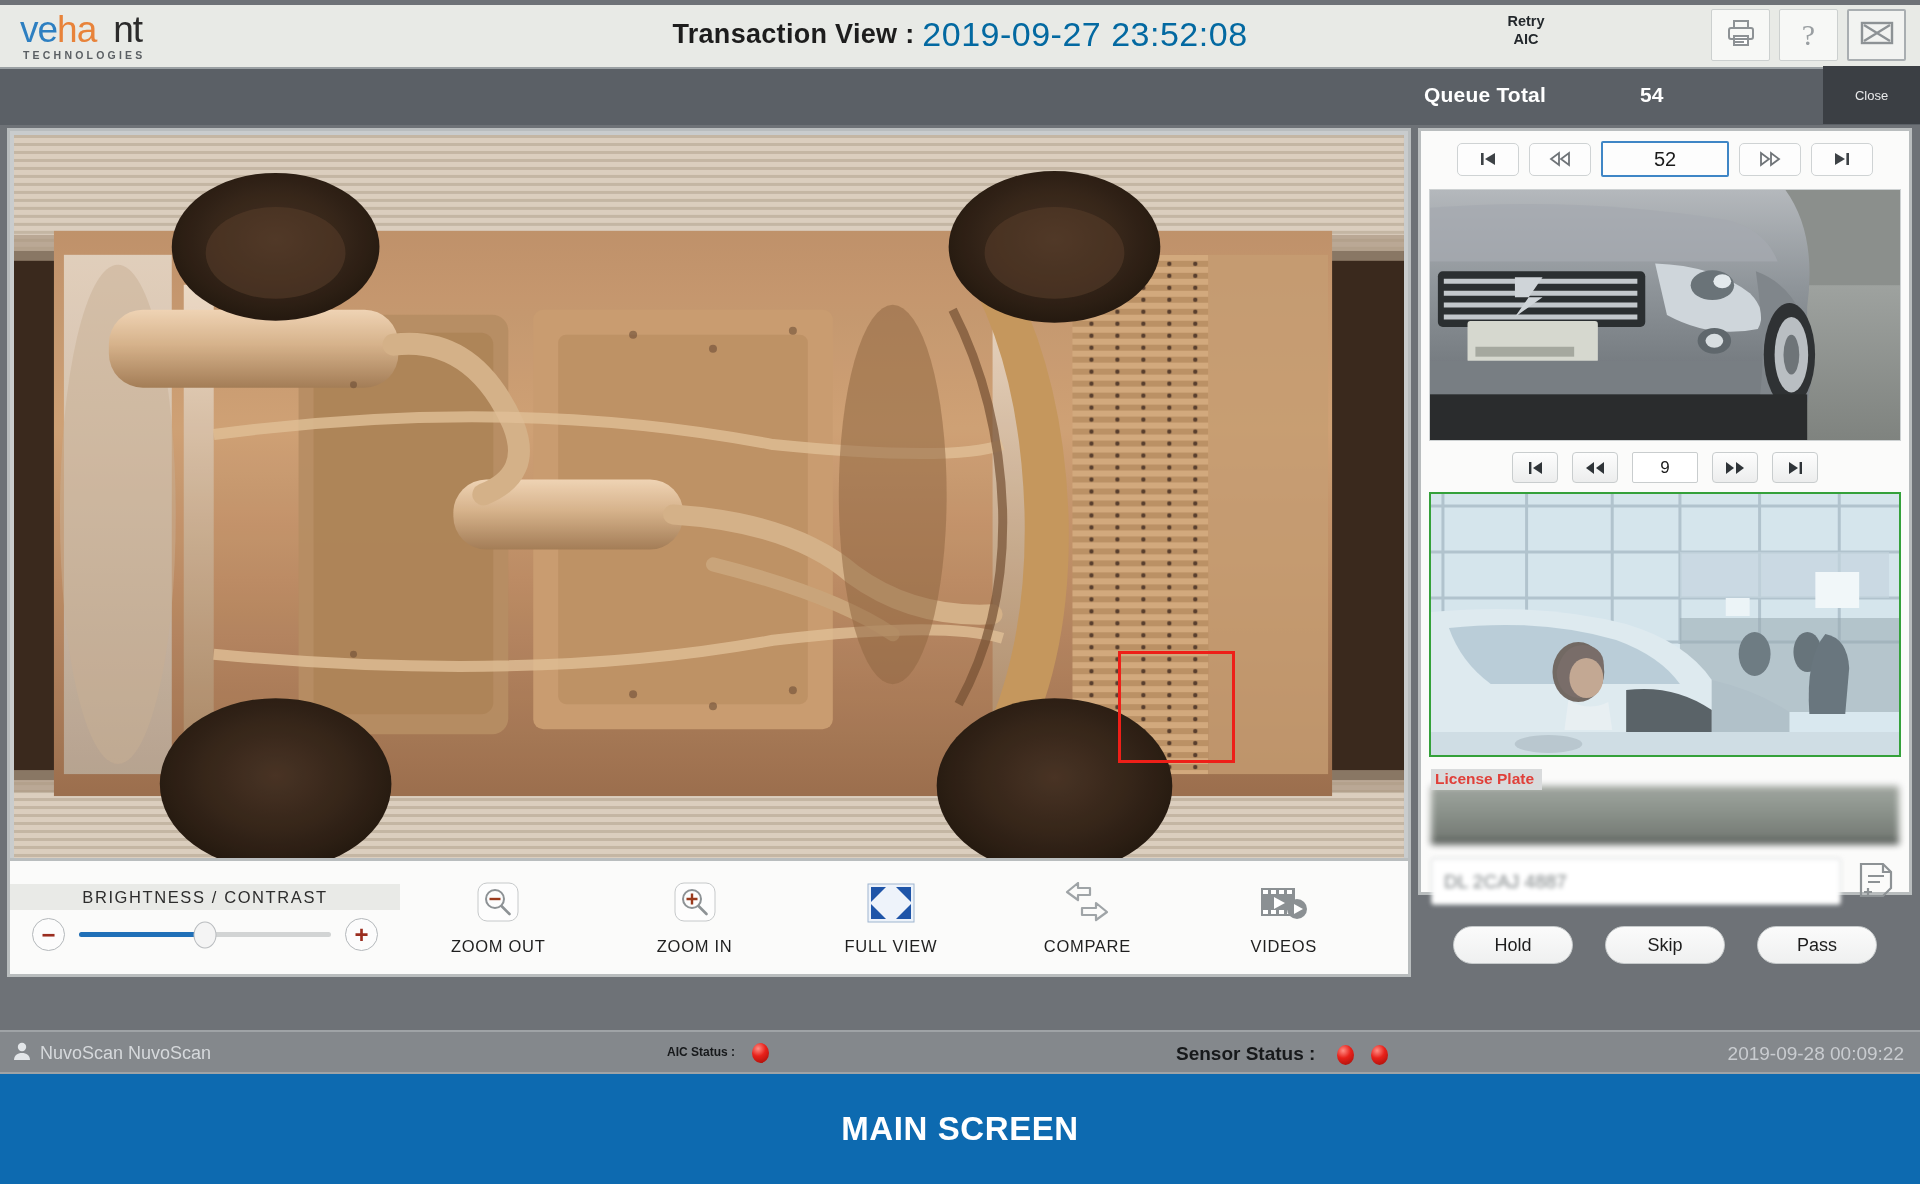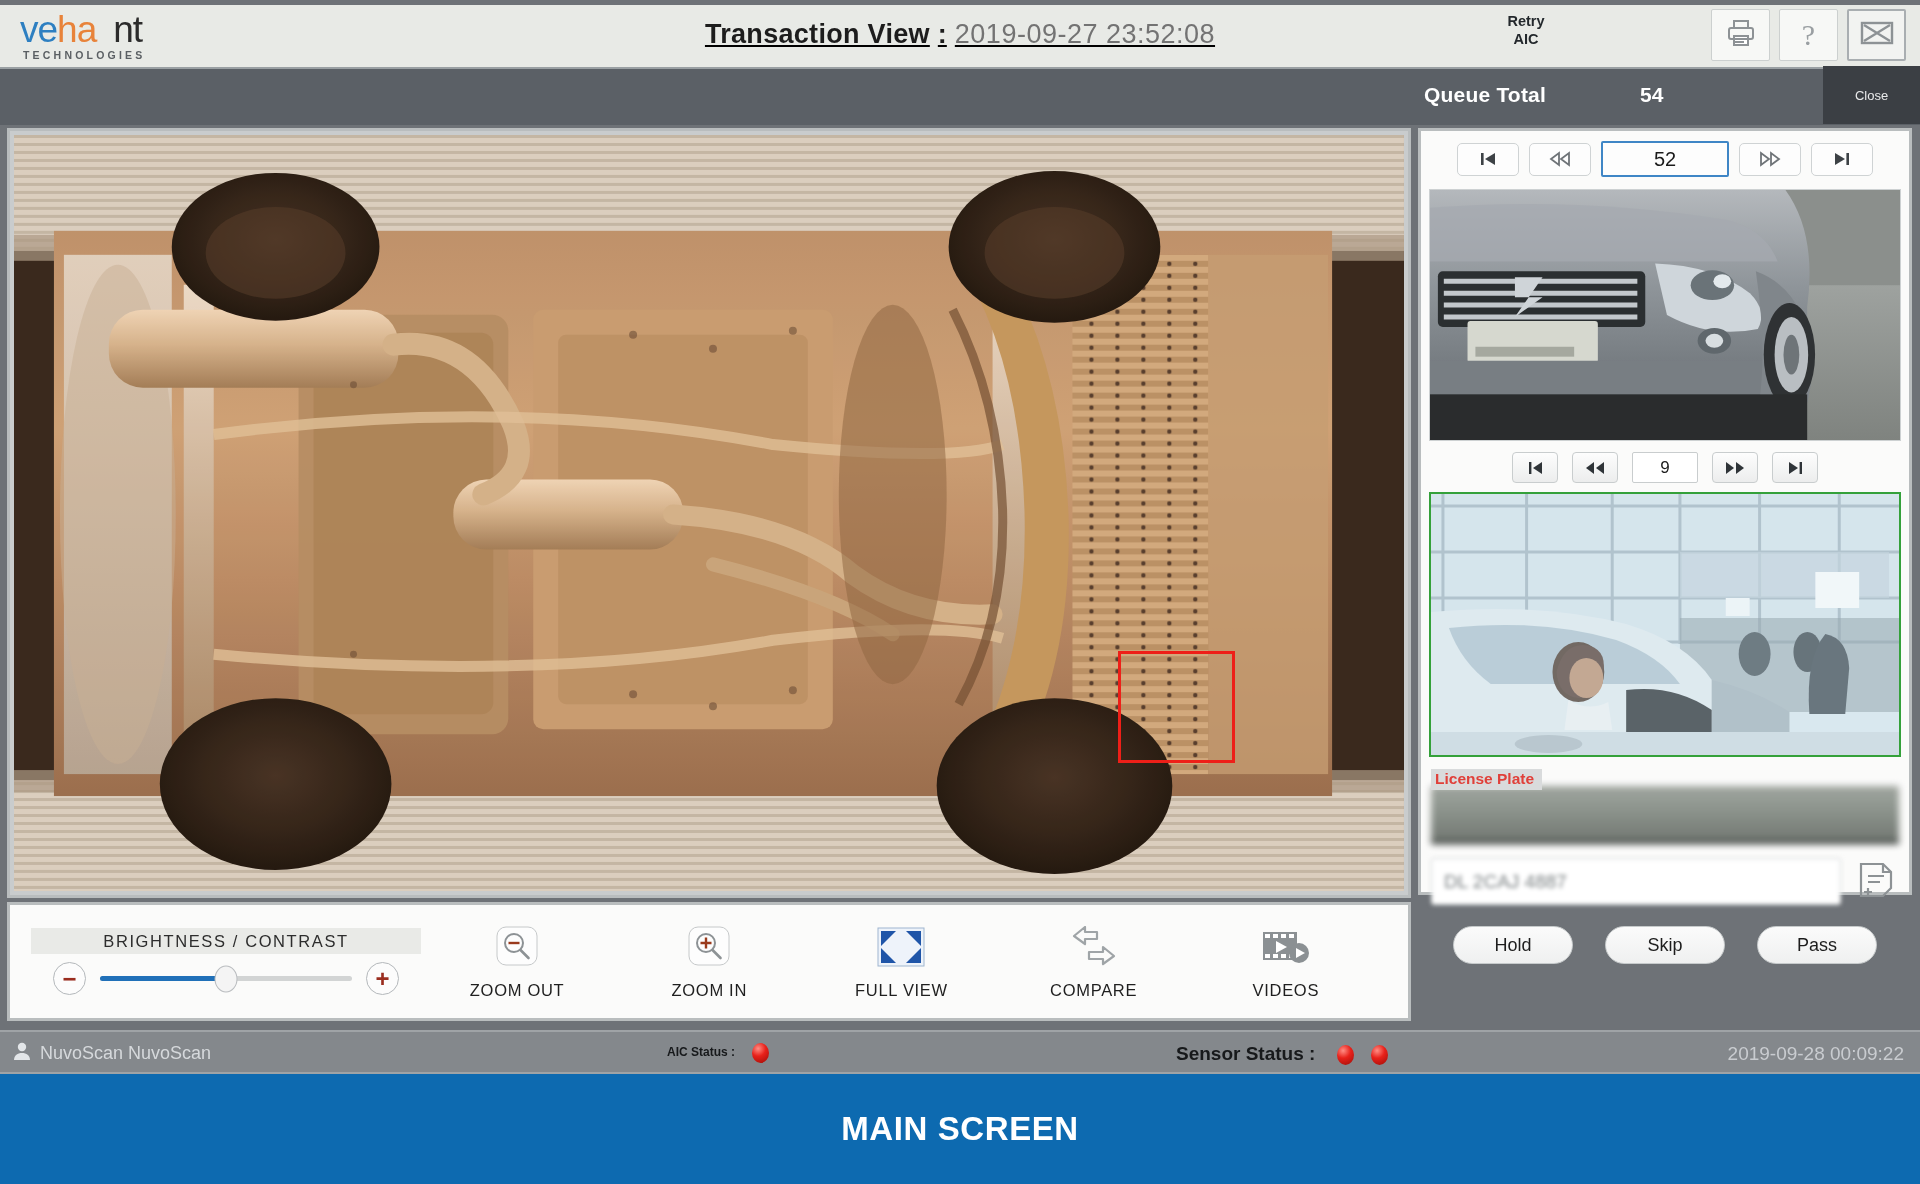--- a/index.html
+++ b/index.html
@@ -31,25 +31,24 @@
   .logo-main .l2 { color: #e8833a; }
   .logo-main .l3 { color: #2b2b2b; margin-left: 17px; }
   .logo-sub {
     font-size: 10.5px; letter-spacing: 3.2px; color: #5a5f63;
     font-weight: 600; margin-top: 2px; padding-left: 3px;
   }
   .title-block {
     position: absolute; left: 0; top: 0; width: 1920px; height: 69px;
     display: flex; align-items: center; justify-content: center;
     pointer-events: none;
-    text-decoration: underline;
   }
   .title-label { font-size: 27px; font-weight: 700; color: #1d1d1d; letter-spacing: .3px;}
   .title-sep { font-size: 27px; font-weight: 700; color: #1d1d1d; margin: 0 8px;}
-  .title-value { font-size: 27px; font-weight: 400; color: #737373; letter-spacing: .5px;}
+  .title-value { font-size: 34px; font-weight: 400; color: #0369a1; letter-spacing: .5px;}
 
   .retry-aic {
     position: absolute; left: 1478px; top: 13px; width: 96px;
     text-align: center; font-size: 14.5px; font-weight: 700;
     color: #23282c; line-height: 1.22; cursor: pointer;
   }
   .top-icons {
     position: absolute; right: 14px; top: 5px; height: 59px;
     display: flex; align-items: center; gap: 9px;
   }
@@ -92,23 +91,23 @@
     background:#2a1f18;
   }
   .xray-canvas { position:absolute; inset:0; }
   .det-box {
     position: absolute; left: 1104px; top: 516px; width: 117px; height: 112px;
     border: 3px solid #ee1f18; box-sizing: border-box; cursor: pointer;
   }
 
   
   .toolbar {
-    position: absolute; left: 7px; top: 902px; width: 1404px; height: 119px;
+    position: absolute; left: 7px; top: 858px; width: 1404px; height: 119px;
     background: #fbfbfa; border: 3px solid #b9bdbe;
-    display: flex; align-items: center; padding-left: 21px;
+    display: flex; align-items: center;
   }
   .bc-group {
     position: relative; width: 390px; height: 100%;
     display: flex; flex-direction: column; align-items: center; justify-content: center;
   }
   .bc-label {
     font-size: 16.5px; letter-spacing: 1.6px; color: #2d2d2d;
     background:#e9eae7; padding: 4px 10px 3px; margin-bottom: 8px;
     width: 100%; text-align:center;
   }

